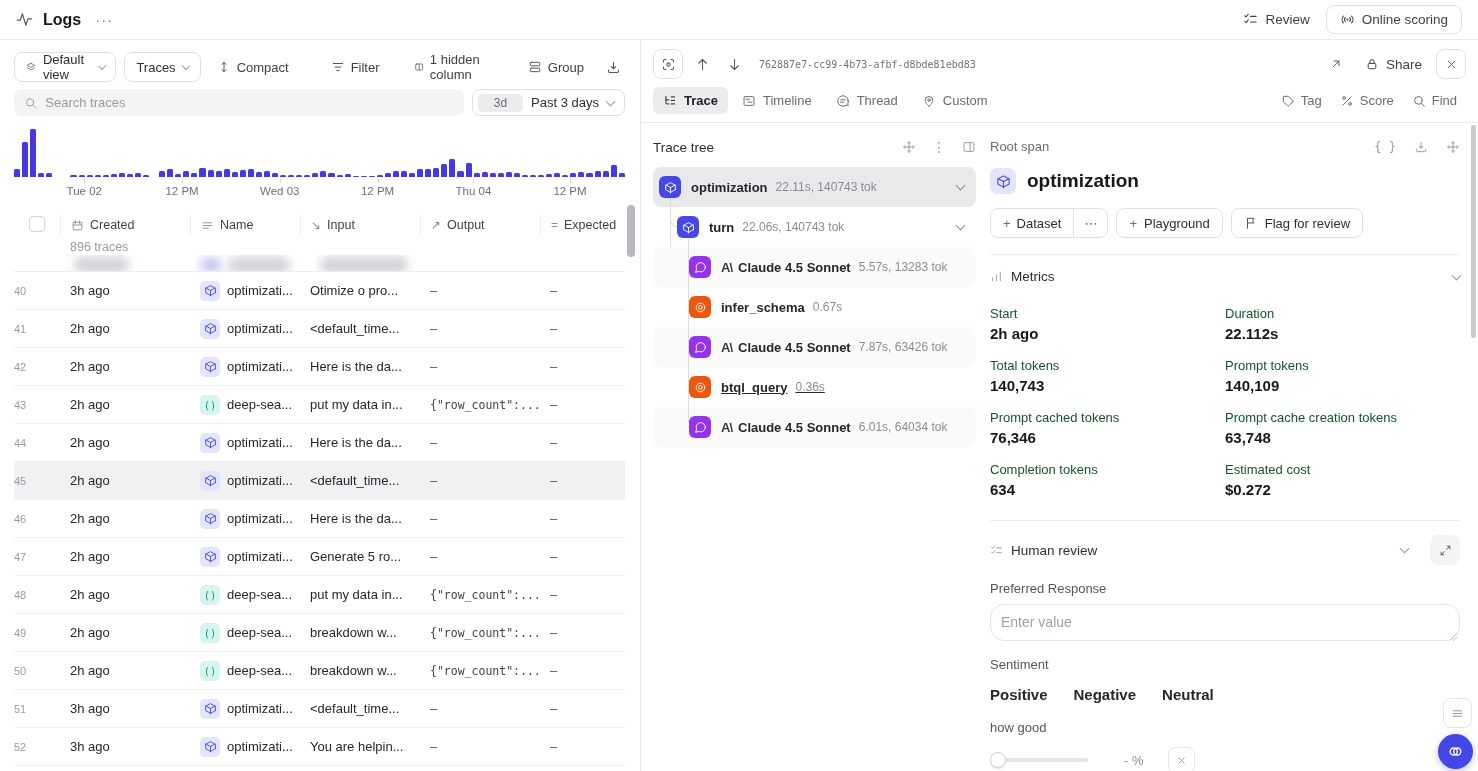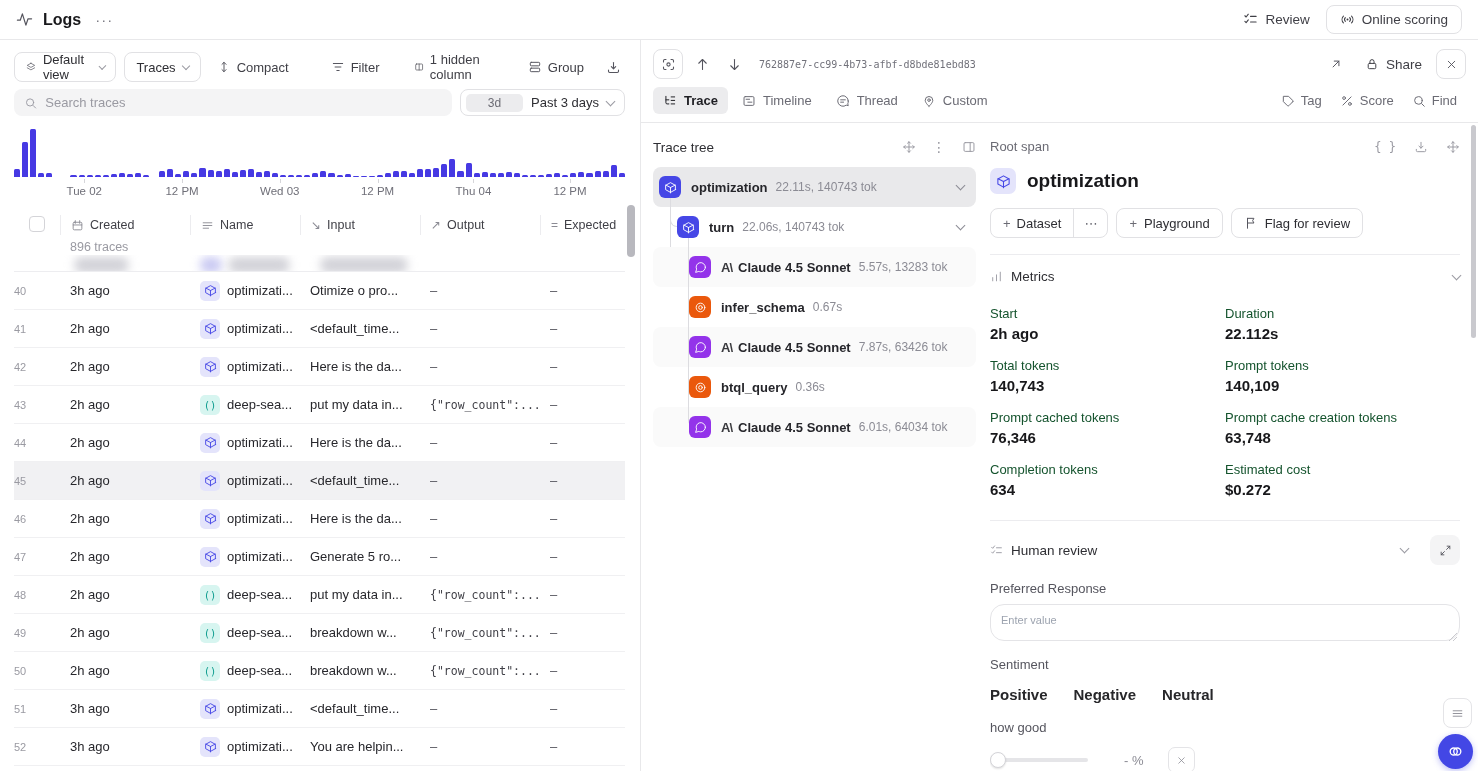--- a/index.html
+++ b/index.html
@@ -25,21 +25,21 @@
   .pill { display:flex; align-items:center; gap:7px; border:1px solid #e1e1e4; border-radius:8px; padding:0 11px; height:30px; font-size:13px; color:#2e2e33; cursor:pointer; background:#fff; }
   .pill .chev { color:#9a9aa2; width:6px; height:6px; }
   .flat { display:flex; align-items:center; gap:6px; padding:0 8px; height:30px; font-size:13px; color:#3f3f46; cursor:pointer; }
   .flat svg, .pill svg { color:#55555e; }
   
   #searchrow { display:flex; align-items:center; gap:8px; margin-top:7px; }
   #searchbox { flex:1; display:flex; align-items:center; gap:8px; background:#f4f4f5; border-radius:8px; height:27px; padding:0 10px; color:#9a9aa2; }
   #searchbox input { border:none; outline:none; background:transparent; font-size:13px; width:100%; font-family:inherit; color:#232329; }
   #searchbox input::placeholder { color:#9a9aa2; }
   #rangepill { display:flex; align-items:center; gap:8px; border:1px solid #e1e1e4; border-radius:8px; height:27px; padding:0 10px 0 5px; cursor:pointer; }
-  #rangebadge { background:#ececee; color:#6b6b74; border-radius:5px; font-size:12px; padding:2px 22px; }
+  #rangebadge { background:#ececee; color:#6b6b74; border-radius:5px; font-size:12px; padding:2px 16px; }
   #rangelabel { font-size:13px; color:#2e2e33; }
   
   #chart { margin-top:13px; }
   #bars { display:flex; align-items:flex-end; gap:2px; height:48px; }
   #bars .bar { flex:1; border-radius:1.5px 1.5px 0 0; min-height:0; }
   #xaxis { position:relative; height:22px; margin-top:2px; }
   .xtick { position:absolute; top:0; width:1px; height:4px; background:#d6d6da; }
   .xlabel { position:absolute; top:6px; transform:translateX(-50%); font-size:11.5px; color:#6f6f78; white-space:nowrap; }
   
   #table { margin-top:8px; font-size:13px; }
@@ -114,21 +114,21 @@
   .sechdr { display:flex; align-items:center; gap:8px; margin-top:14px; color:#2e2e33; font-size:13.5px; }
   .sechdr .spacer { flex:1; }
   .sechdr .hic { color:#9a9aa2; }
   #metricsgrid { display:grid; grid-template-columns:1fr 1fr; margin-top:6px; }
   .metric { margin-top:16px; }
   .metric .ml { color:#14532d; font-size:13px; }
   .metric .mv { color:#18181b; font-size:15px; font-weight:600; margin-top:4px; }
   .expandbtn { width:30px; height:30px; border-radius:8px; background:#f4f4f5; display:flex; align-items:center; justify-content:center; color:#55555e; cursor:pointer; margin-left:14px; }
   .fieldlabel { color:#55555e; font-size:13px; margin-top:16px; }
   #prefinput { position:relative; margin-top:8px; }
-  #prefinput textarea { width:100%; height:37px; resize:none; border:1px solid #e4e4e7; border-radius:14px; padding:9px 10px; font-size:11px; font-family:inherit; color:#232329; outline:none; }
+  #prefinput textarea { width:100%; height:37px; resize:none; border:1px solid #e4e4e7; border-radius:14px; padding:9px 10px; font-size:14px; font-family:inherit; color:#232329; outline:none; }
   #prefinput textarea::placeholder { color:#9ca3af; }
   .resizegrip { position:absolute; right:3px; bottom:3px; width:10px; height:10px;
     background:repeating-linear-gradient(135deg,transparent 0 2px,#c9c9ce 2px 3px); clip-path:polygon(100% 0,100% 100%,0 100%); }
   #sentrow { display:flex; align-items:center; gap:26px; margin-top:14px; }
   .sentbtn { font-size:15px; font-weight:600; color:#27272a; cursor:pointer; background:none; border:none; font-family:inherit; }
   #sliderrow { display:flex; align-items:center; gap:14px; margin-top:12px; }
   #slider { position:relative; width:98px; height:18px; display:flex; align-items:center; }
   #slider .track { width:100%; height:4px; border-radius:2px; background:#e5e5e8; }
   #slider .knob { position:absolute; left:0; top:1px; width:16px; height:16px; border-radius:50%; background:#fff; border:1px solid #d4d4d8; box-shadow:0 1px 2px rgba(0,0,0,.12); }
   #scoreval { color:#8b8b94; font-size:13px; margin-left:22px; }
@@ -765,21 +765,21 @@
               <span class="vline" style="left:35px"></span>
               <span class="spanicon llm">
                 <svg class="ic" width="13" height="13" viewBox="0 0 24 24">
                   <path d="M21 11.5a8.5 8.5 0 01-8.5 8.5c-1.3 0-2.5-.3-3.6-.8L3 21l1.8-5.9A8.5 8.5 0 1121 11.5z"></path>
                 </svg>
               </span>
               <span class="alogo">A\</span>
               <span class="nm">Claude 4.5 Sonnet</span>
               <span class="meta">7.87s, 63426 tok</span>
             </div>
-            <div class="tnode" style="padding-left: 36px;">
+            <div class="tnode" style="padding-left: 36px; text-decoration: underline;">
               <span class="conn" style="left:35px;height:29px"></span>
               <span class="vline" style="left:35px"></span>
               <span class="spanicon tool">
                 <svg class="ic" width="13" height="13" viewBox="0 0 24 24">
                   <circle cx="12" cy="12" r="8"></circle>
                   <circle cx="12" cy="12" r="3.4"></circle>
                 </svg>
               </span>
               <span class="nm">btql_query</span>
               <span class="meta">0.36s</span>

